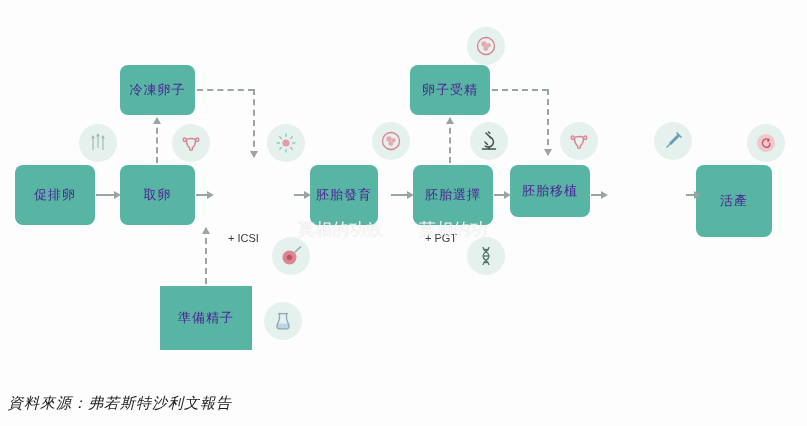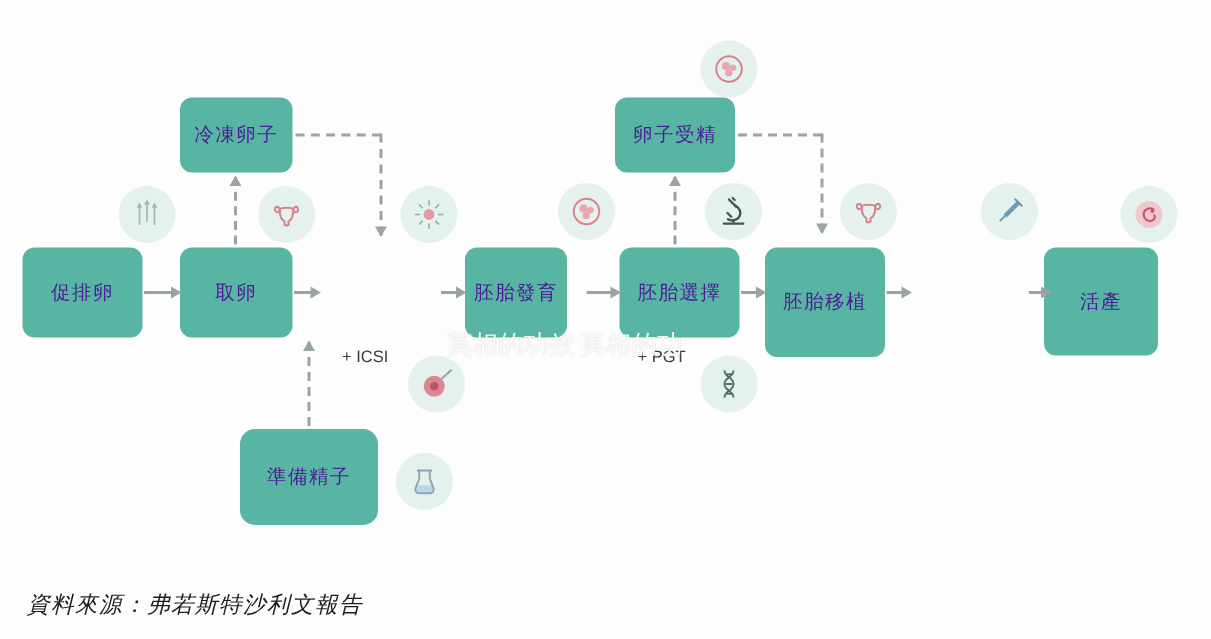--- a/index.html
+++ b/index.html
@@ -5,21 +5,21 @@
   * { margin:0; padding:0; box-sizing:border-box; }
   html,body { background:#ffffff; }
   body { font-family:"Liberation Sans", sans-serif; }
   .canvas { position:relative; width:807px; height:426px; background:#fdfdfd; overflow:hidden; }
 
   .box {
     position:absolute; background:#58b4a3; border-radius:8px; color:#4c1d95;
     display:flex; align-items:center; justify-content:center;
     font-size:13px; letter-spacing:1px; text-align:center; line-height:1.3;
   }
-  .box.big { border-radius:10px;text-align:center; }
+  .box.big { border-radius:0;text-align:center; }
 
   .note {
     position:absolute; font-size:11px; color:#3a3a3a;
     font-family:Liberation Sans, sans-serif;
   }
 
   .harrow { position:absolute; height:0; border-top:2px solid #9aa5a3; }
   .harrow::after {
     content:""; position:absolute; right:-2px; top:-5px; width:0; height:0;
     border-left:7px solid #9aa5a3; border-top:4px solid transparent; border-bottom:4px solid transparent;
@@ -37,42 +37,42 @@
   .hdash { position:absolute; height:0; border-top:2px dashed #9aa5a3; }
 
   .icon-circle {
     position:absolute; width:38px; height:38px; border-radius:50%;
     background:#e4f1ed; display:flex; align-items:center; justify-content:center;
   }
   .icon-circle svg { width:24px; height:24px; display:block; }
 
   .watermark {
     position:absolute; left:298px; top:218px; z-index:5;
-    display:flex; gap:4px; font-size:17px;
+    display:flex; gap:36px; font-size:17px;
     color:rgba(255,255,255,0.92);
     text-shadow:0 0 1px rgba(140,140,140,0.45);
     pointer-events:none; white-space:nowrap;
   }
 
   .source {
-    position:absolute; left:18px; top:394px;
+    position:absolute; left:8px; top:394px;
     font-family:"Liberation Serif", serif; font-style:italic;
     font-size:15px; color:#1c1c1c; letter-spacing:1px;
   }
 </style>
 </head>
 <body>
 
 <div class="canvas">
 
   <div class="box" style="left:15px;top:165px;width:80px;height:60px">促排卵</div>
   <div class="box" style="left:120px;top:165px;width:75px;height:60px">取卵</div>
   <div class="box" style="left:310px;top:165px;width:68px;height:60px">胚胎發育</div>
   <div class="box" style="left:413px;top:165px;width:80px;height:60px">胚胎選擇</div>
-  <div class="box" style="left:510px;top:165px;width:80px;height:73px">胚胎移植</div>
+  <div class="box" style="left:510px;top:165px;width:80px;height:52px">胚胎移植</div>
   <div class="box" style="left:696px;top:165px;width:76px;height:72px">活產</div>
 
   <div class="box" style="left:120px;top:65px;width:75px;height:50px">冷凍卵子</div>
   <div class="box" style="left:410px;top:65px;width:80px;height:50px">卵子受精</div>
   <div class="box big" style="left:160px;top:286px;width:92px;height:64px">準備精子</div>
 
   <div class="note" style="left:228px;top:232px">+ ICSI</div>
   <div class="note" style="left:425px;top:232px">+ PGT</div>
 
   <div class="harrow" style="left:96px;top:194px;width:23px"></div>

